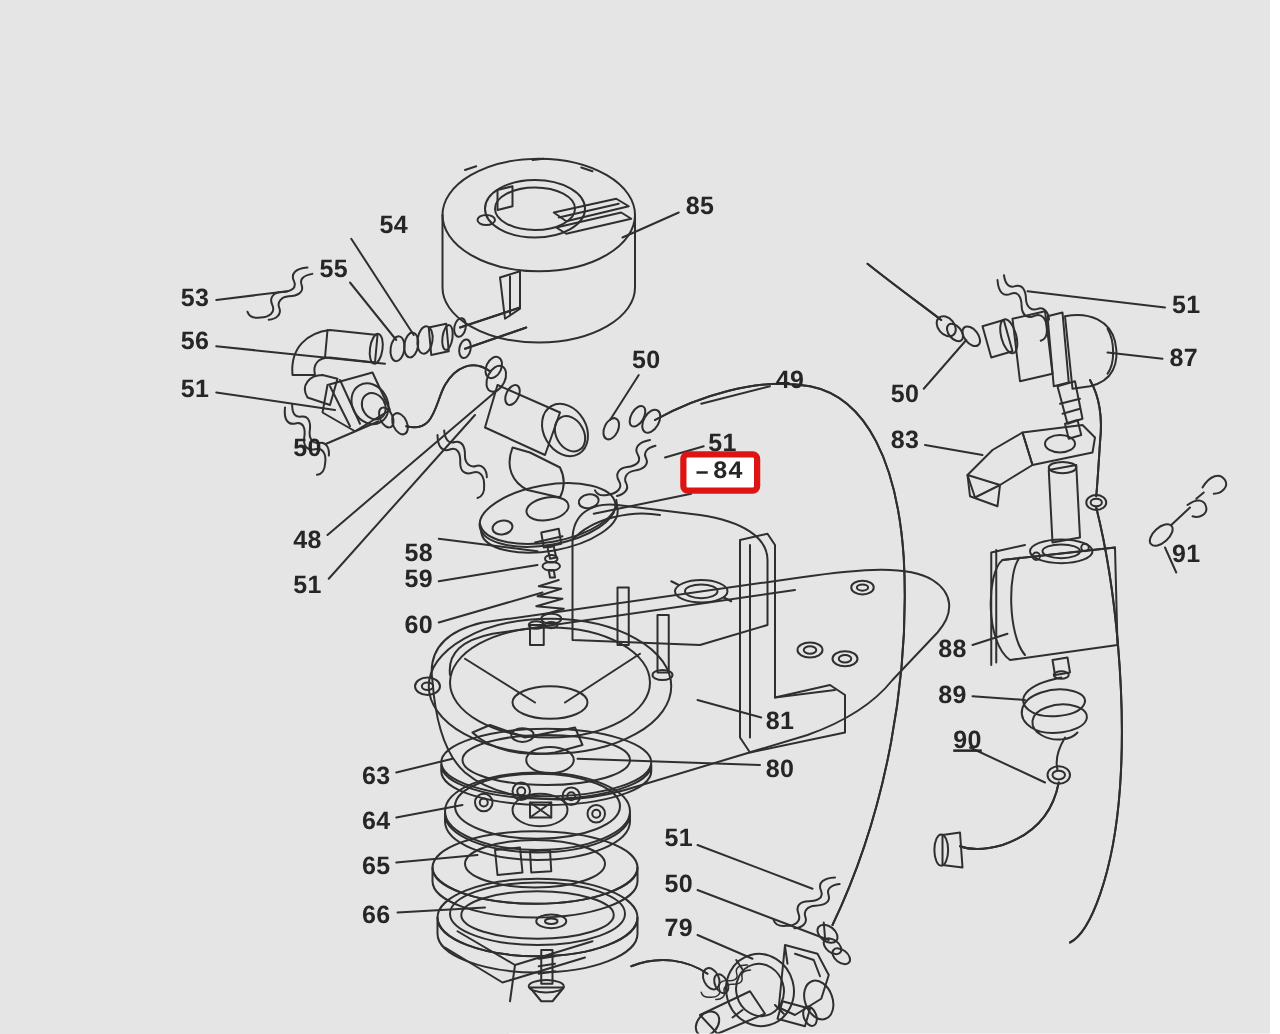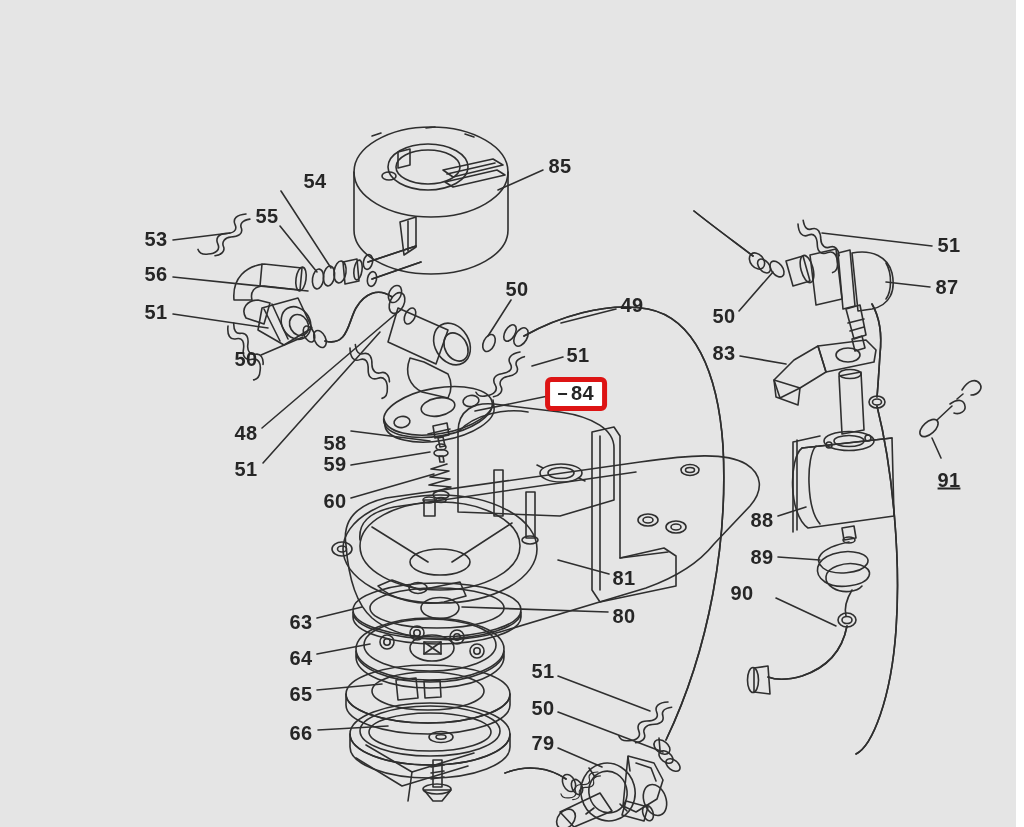--- a/index.html
+++ b/index.html
@@ -356,21 +356,21 @@
       <div class="part-label" style="left: 301px; top: 658px;">64</div>
       <div class="part-label" style="left: 301px; top: 694px;">65</div>
       <div class="part-label" style="left: 301px; top: 733px;">66</div>
       <div class="part-label" style="left: 543px; top: 671px;">51</div>
       <div class="part-label" style="left: 543px; top: 708px;">50</div>
       <div class="part-label" style="left: 543px; top: 743px; text-align: right;">79</div>
       <div class="part-label" style="left: 949px; top: 245px;">51</div>
       <div class="part-label" style="left: 947px; top: 287px;">87</div>
       <div class="part-label" style="left: 724px; top: 316px;">50</div>
       <div class="part-label" style="left: 724px; top: 353px;">83</div>
-      <div class="part-label" style="left: 949px; top: 480px; text-decoration: underline;">91</div>
+      <div class="part-label" style="left: 949px; top: 444px;">91</div>
       <div class="part-label" style="left: 762px; top: 520px;">88</div>
       <div class="part-label" style="left: 762px; top: 557px;">89</div>
-      <div class="part-label" style="left: 742px; top: 593px;">90</div>
-      <div class="part-label hl" style="border-color: rgb(221, 20, 20); left: 576px; top: 394px;">
+      <div class="part-label" style="left: 774px; top: 593px; text-decoration: underline;">90</div>
+      <div class="part-label hl" style="border-color: rgb(221, 20, 20); left: 576px; top: 378px; font-family: Liberation Mono, monospace;">
         <span>84</span>
       </div>
     </div>
 </div>
 
 </body></html>

